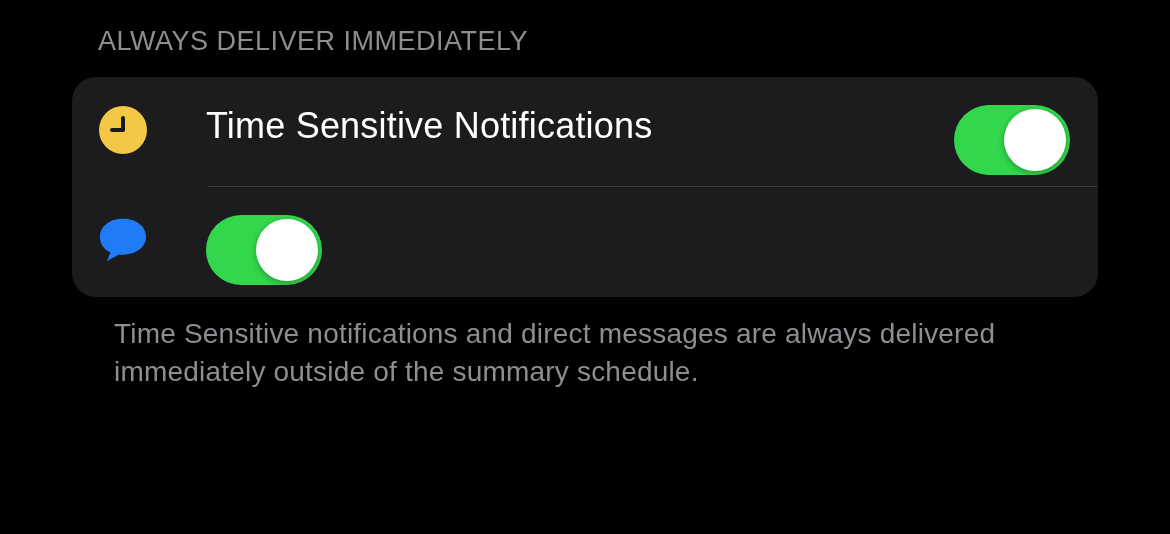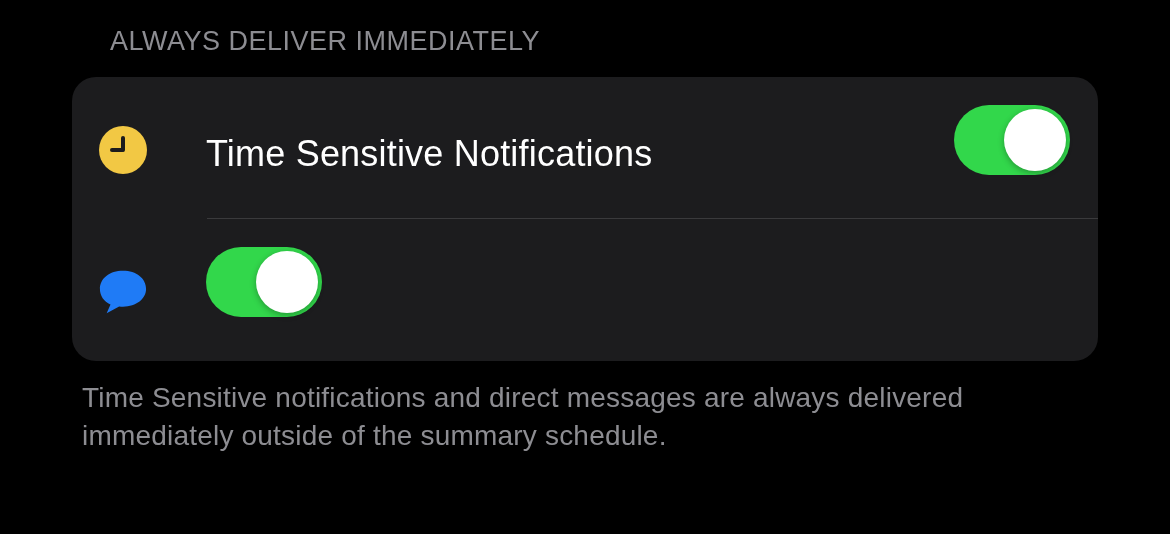--- a/index.html
+++ b/index.html
@@ -12,32 +12,32 @@
       height: 534px;
       background: #000000;
       font-family: -apple-system, BlinkMacSystemFont, "Segoe UI", Helvetica, Arial, sans-serif;
       padding: 26px 72px 0 72px;
     }
     .section-header {
       color: #8d8d92;
       font-size: 27px;
       font-weight: 400;
       letter-spacing: 0.5px;
-      margin-left: 38px;
+      margin-left: 26px;
       margin-bottom: 20px;
     }
     .settings-group {
       background: #1c1c1e;
       border-radius: 24px;
       overflow: hidden;
     }
     .settings-row {
       display: flex;
-      align-items: flex-end;
-      padding: 28px 28px 44px 26px;
+      align-items: flex-start;
+      padding: 28px 28px 12px 26px;
       position: relative;
     }
     .settings-row.has-divider::after {
       content: "";
       position: absolute;
       bottom: 0;
       left: 135px;
       right: 0;
       height: 1px;
       background: #3a3a3c;
@@ -76,21 +76,21 @@
       background: #ffffff;
       border-radius: 50%;
       box-shadow: 0 2px 6px rgba(0,0,0,0.3);
     }
     .footer-text {
       color: #8d8d92;
       font-size: 28px;
       font-weight: 400;
       line-height: 1.35;
       margin-top: 18px;
-      margin-left: 10px;
+      margin-left: 42px;
       margin-right: 20px;
       letter-spacing: 0.2px;
     }
     
     .clock-icon {
       width: 48px;
       height: 48px;
       border-radius: 50%;
       background: #f2c844;
       position: relative;

